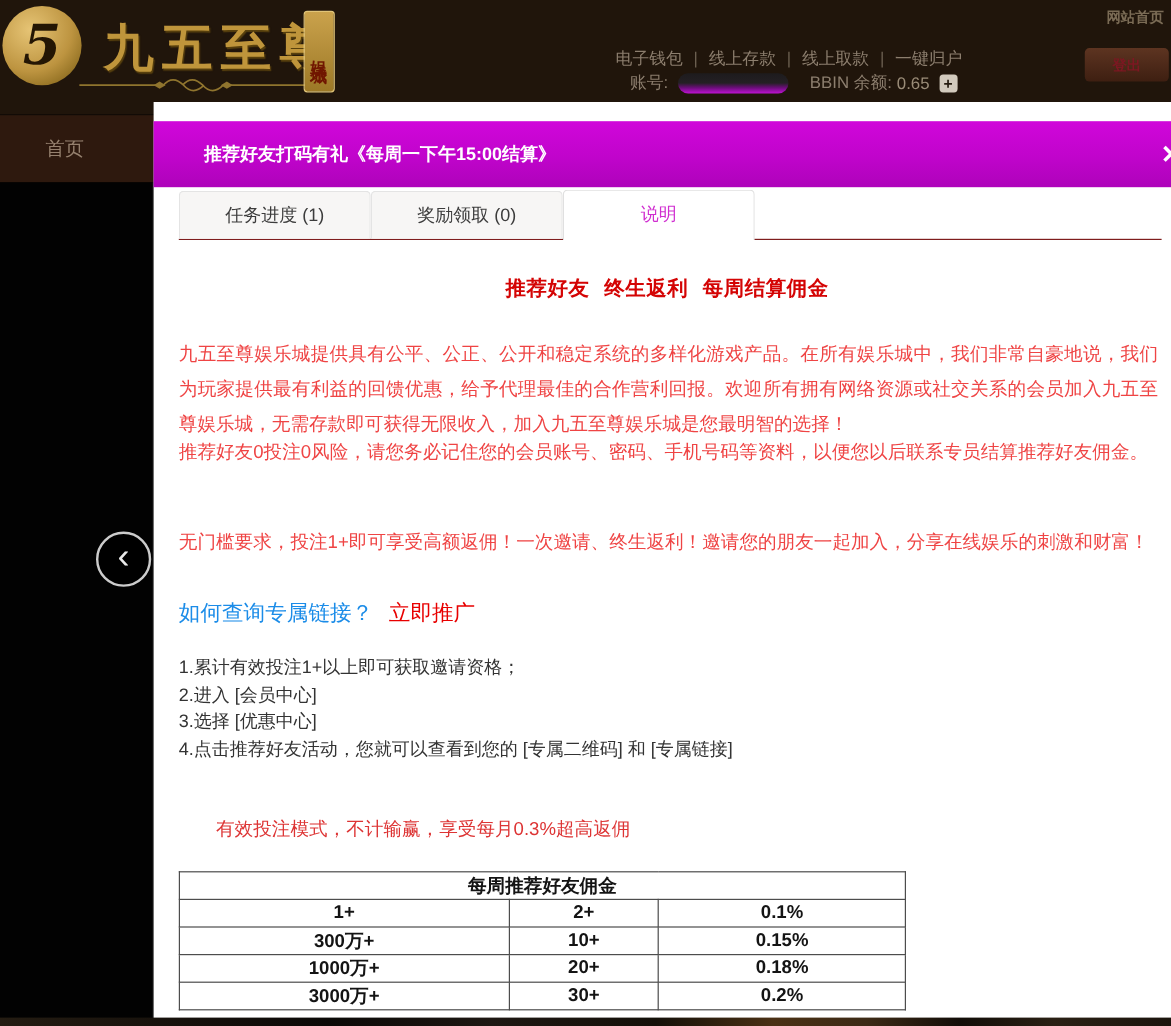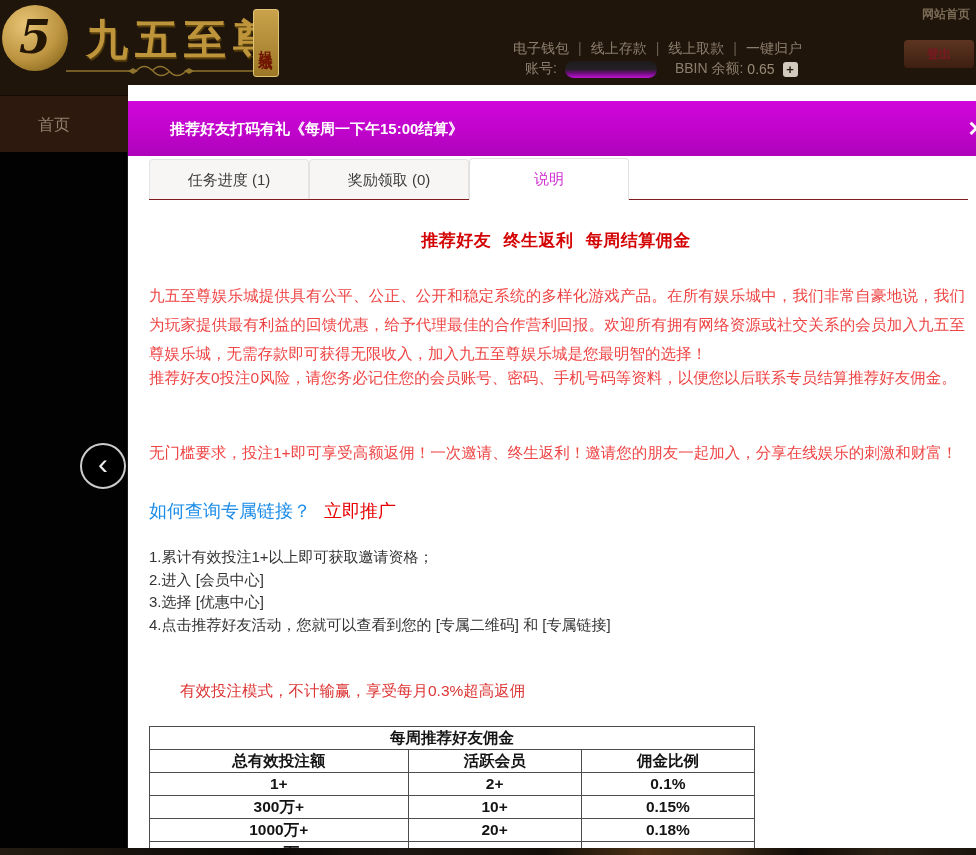--- a/index.html
+++ b/index.html
@@ -165,25 +165,20 @@
     </div>
 
     <div class="m-note">有效投注模式，不计输赢，享受每月0.3%超高返佣</div>
 
     <table class="m-table">
       <tbody>
         <tr>
           <td colspan="3">每周推荐好友佣金</td>
         </tr>
         <tr>
-          <td>总有效投注额</td>
-          <td>活跃会员</td>
-          <td>佣金比例</td>
-        </tr>
-        <tr>
           <td>1+</td>
           <td>2+</td>
           <td>0.1%</td>
         </tr>
         <tr>
           <td>300万+</td>
           <td>10+</td>
           <td>0.15%</td>
         </tr>
         <tr>

